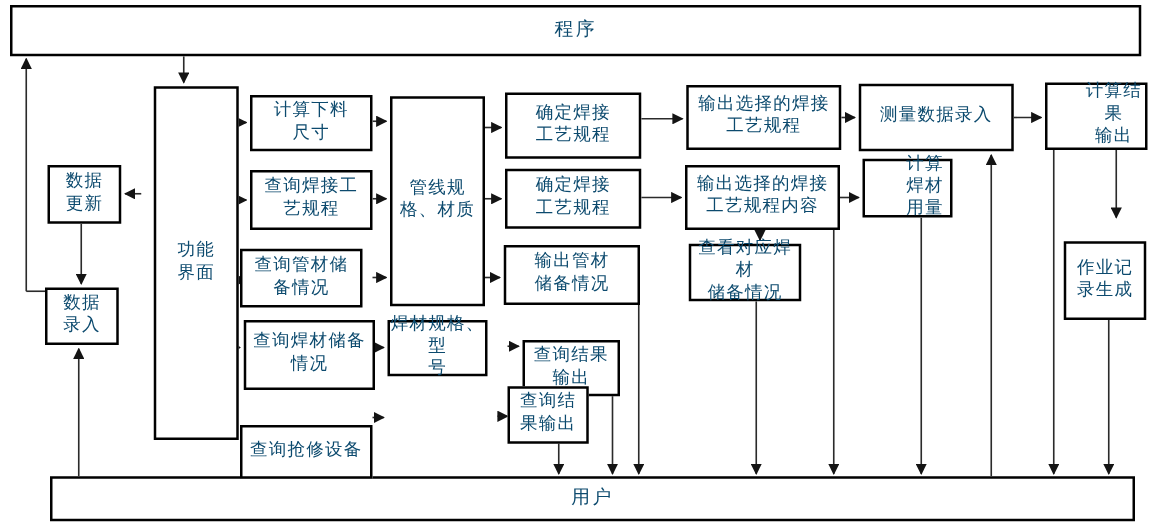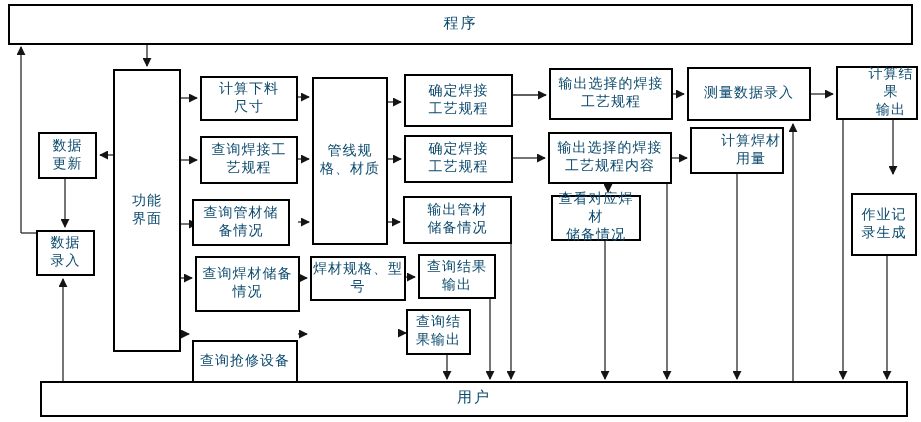--- a/index.html
+++ b/index.html
@@ -120,21 +120,21 @@
   </div>
 
   <div class="node" style="left:38px; top:132px; width:59px; height:47px;">
     <span>数据
 更新</span>
   </div>
   <div class="node" style="left:36px; top:230px; width:59px; height:46px;">
     <span>数据
 录入</span>
   </div>
-  <div class="node" style="left:113px; top:69px; width:68px; height:283px;">
+  <div class="node" style="left:123px; top:69px; width:68px; height:283px;">
     <span>功能
 界面</span>
   </div>
 
   <div class="node" style="left:200px; top:76px; width:98px; height:45px;">
     <span>计算下料
 尺寸</span>
   </div>
   <div class="node" style="left:200px; top:136px; width:98px; height:48px;">
     <span>查询焊接工
@@ -149,38 +149,38 @@
 情况</span>
   </div>
   <div class="node" style="left:192px; top:312px; width:106px; height:43px;margin-top:28px;">
     <span>查询抢修设备</span>
   </div>
 
   <div class="node" style="left:312px; top:77px; width:76px; height:168px;">
     <span>管线规
 格、材质</span>
   </div>
-  <div class="node" style="left:310px; top:256px; width:96px; height:45px;">
+  <div class="node" style="left:310px; top:256px; width:80px; height:45px;">
     <span>焊材规格、型
 号</span>
   </div>
 
   <div class="node" style="left:404px; top:74px; width:109px; height:53px;">
     <span>确定焊接
 工艺规程</span>
   </div>
   <div class="node" style="left:404px; top:135px; width:109px; height:48px;">
     <span>确定焊接
 工艺规程</span>
   </div>
   <div class="node" style="left:403px; top:196px; width:109px; height:48px;">
     <span>输出管材
 储备情况</span>
   </div>
-  <div class="node" style="left:418px; top:254px; width:78px; height:45px;">
+  <div class="node" style="left:418px; top:272px; width:78px; height:45px;">
     <span>查询结果
 输出</span>
   </div>
   <div class="node" style="left:406px; top:309px; width:65px; height:46px;">
     <span>查询结
 果输出</span>
   </div>
 
   <div class="node" style="left:549px; top:68px; width:124px; height:52px;">
     <span>输出选择的焊接
@@ -191,21 +191,21 @@
 工艺规程内容</span>
   </div>
   <div class="node" style="left:551px; top:195px; width:90px; height:46px;">
     <span>查看对应焊材
 储备情况</span>
   </div>
 
   <div class="node" style="left:687px; top:67px; width:124px; height:54px;">
     <span>测量数据录入</span>
   </div>
-  <div class="node" style="left:690px; top:127px; width:94px; height:47px;padding-left:28px;">
+  <div class="node" style="left:690px; top:127px; width:72px; height:47px;padding-left:28px;">
     <span>计算焊材
 用量</span>
   </div>
 
   <div class="node" style="left:836px; top:66px; width:82px; height:54px;padding-left:28px;">
     <span>计算结果
 输出</span>
   </div>
   <div class="node" style="left:851px; top:177px; width:66px; height:63px;margin-top:16px;">
     <span>作业记

